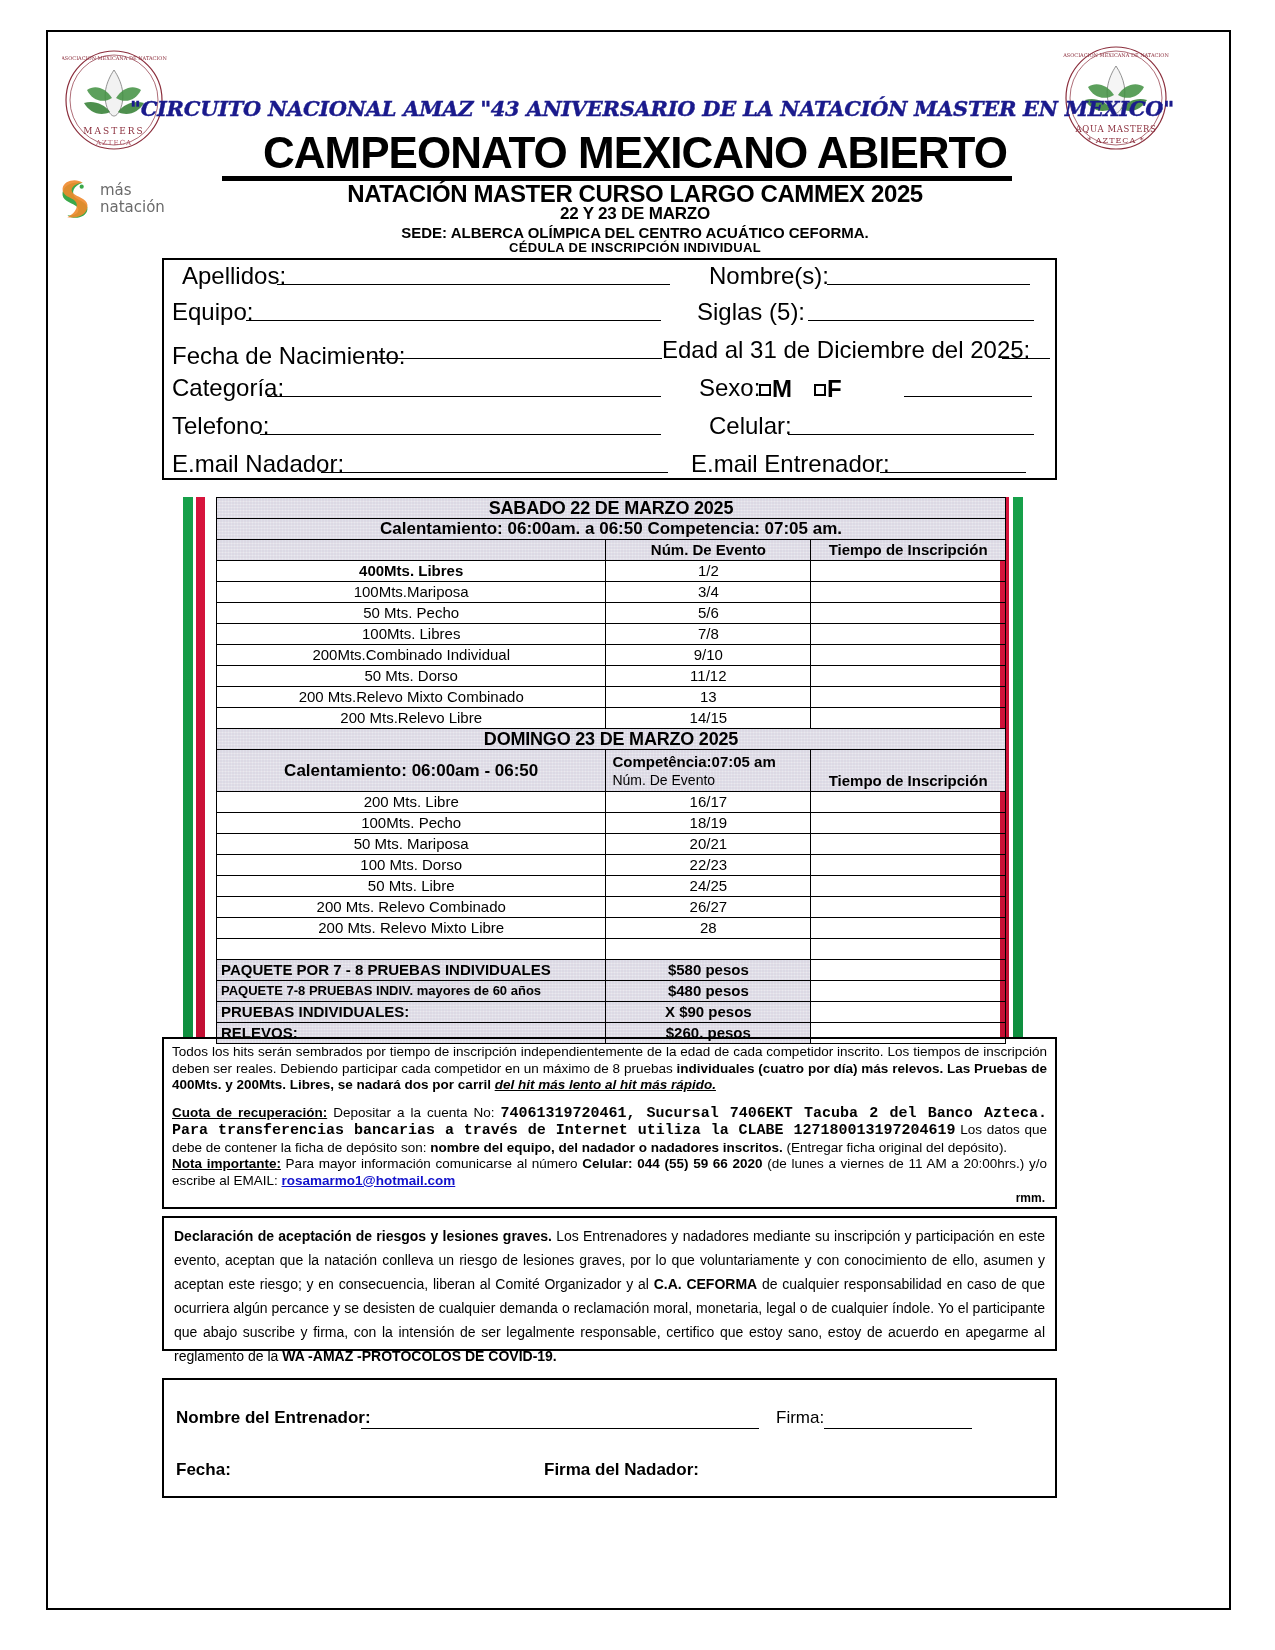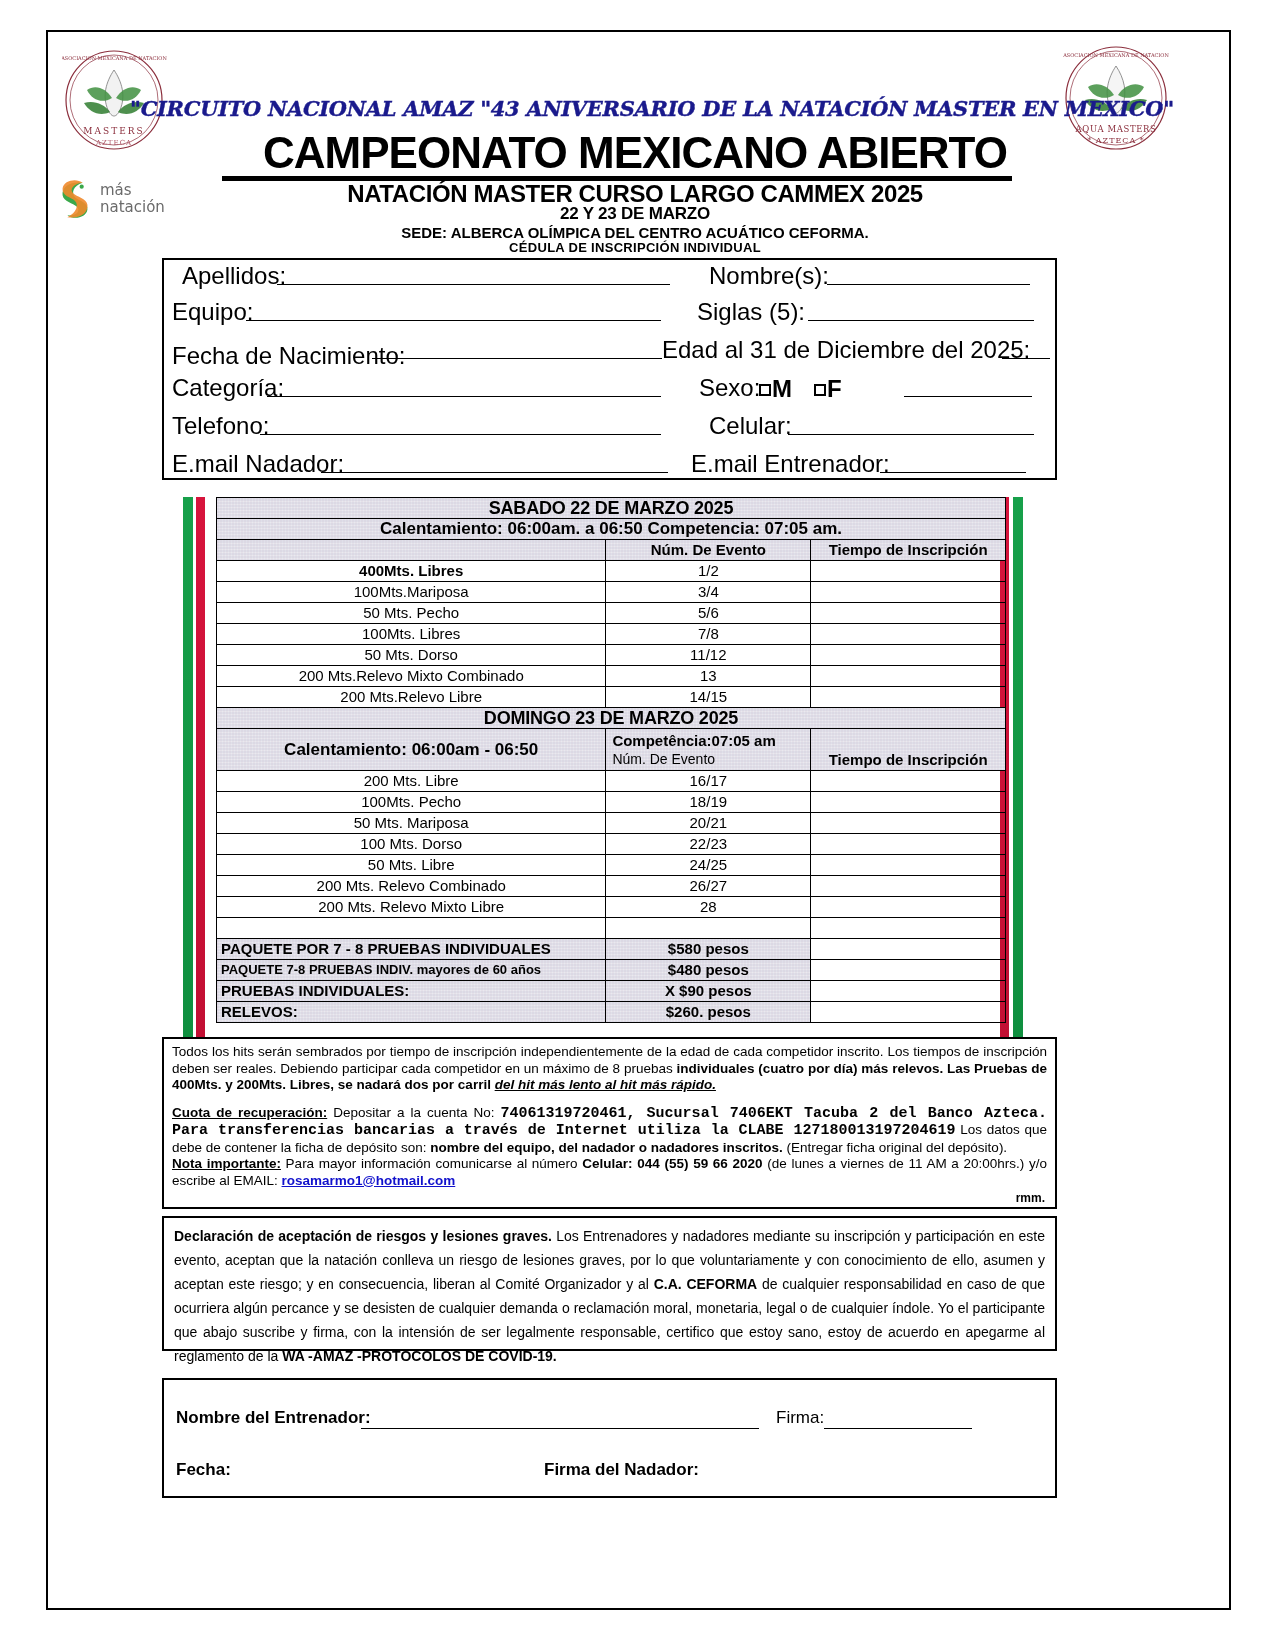--- a/index.html
+++ b/index.html
@@ -336,20 +336,25 @@
           <td class="evname">50 Mts. Pecho</td>
           <td class="c-ev">5/6</td>
           <td>&nbsp;</td>
         </tr>
         <tr>
           <td class="evname">100Mts. Libres</td>
           <td class="c-ev">7/8</td>
           <td>&nbsp;</td>
         </tr>
         <tr>
+          <td class="evname">200Mts.Combinado Individual</td>
+          <td class="c-ev">9/10</td>
+          <td>&nbsp;</td>
+        </tr>
+        <tr>
           <td class="evname">50 Mts. Dorso</td>
           <td class="c-ev">11/12</td>
           <td>&nbsp;</td>
         </tr>
         <tr>
           <td class="evname">200 Mts.Relevo Mixto Combinado</td>
           <td class="c-ev">13</td>
           <td>&nbsp;</td>
         </tr>
         <tr>

